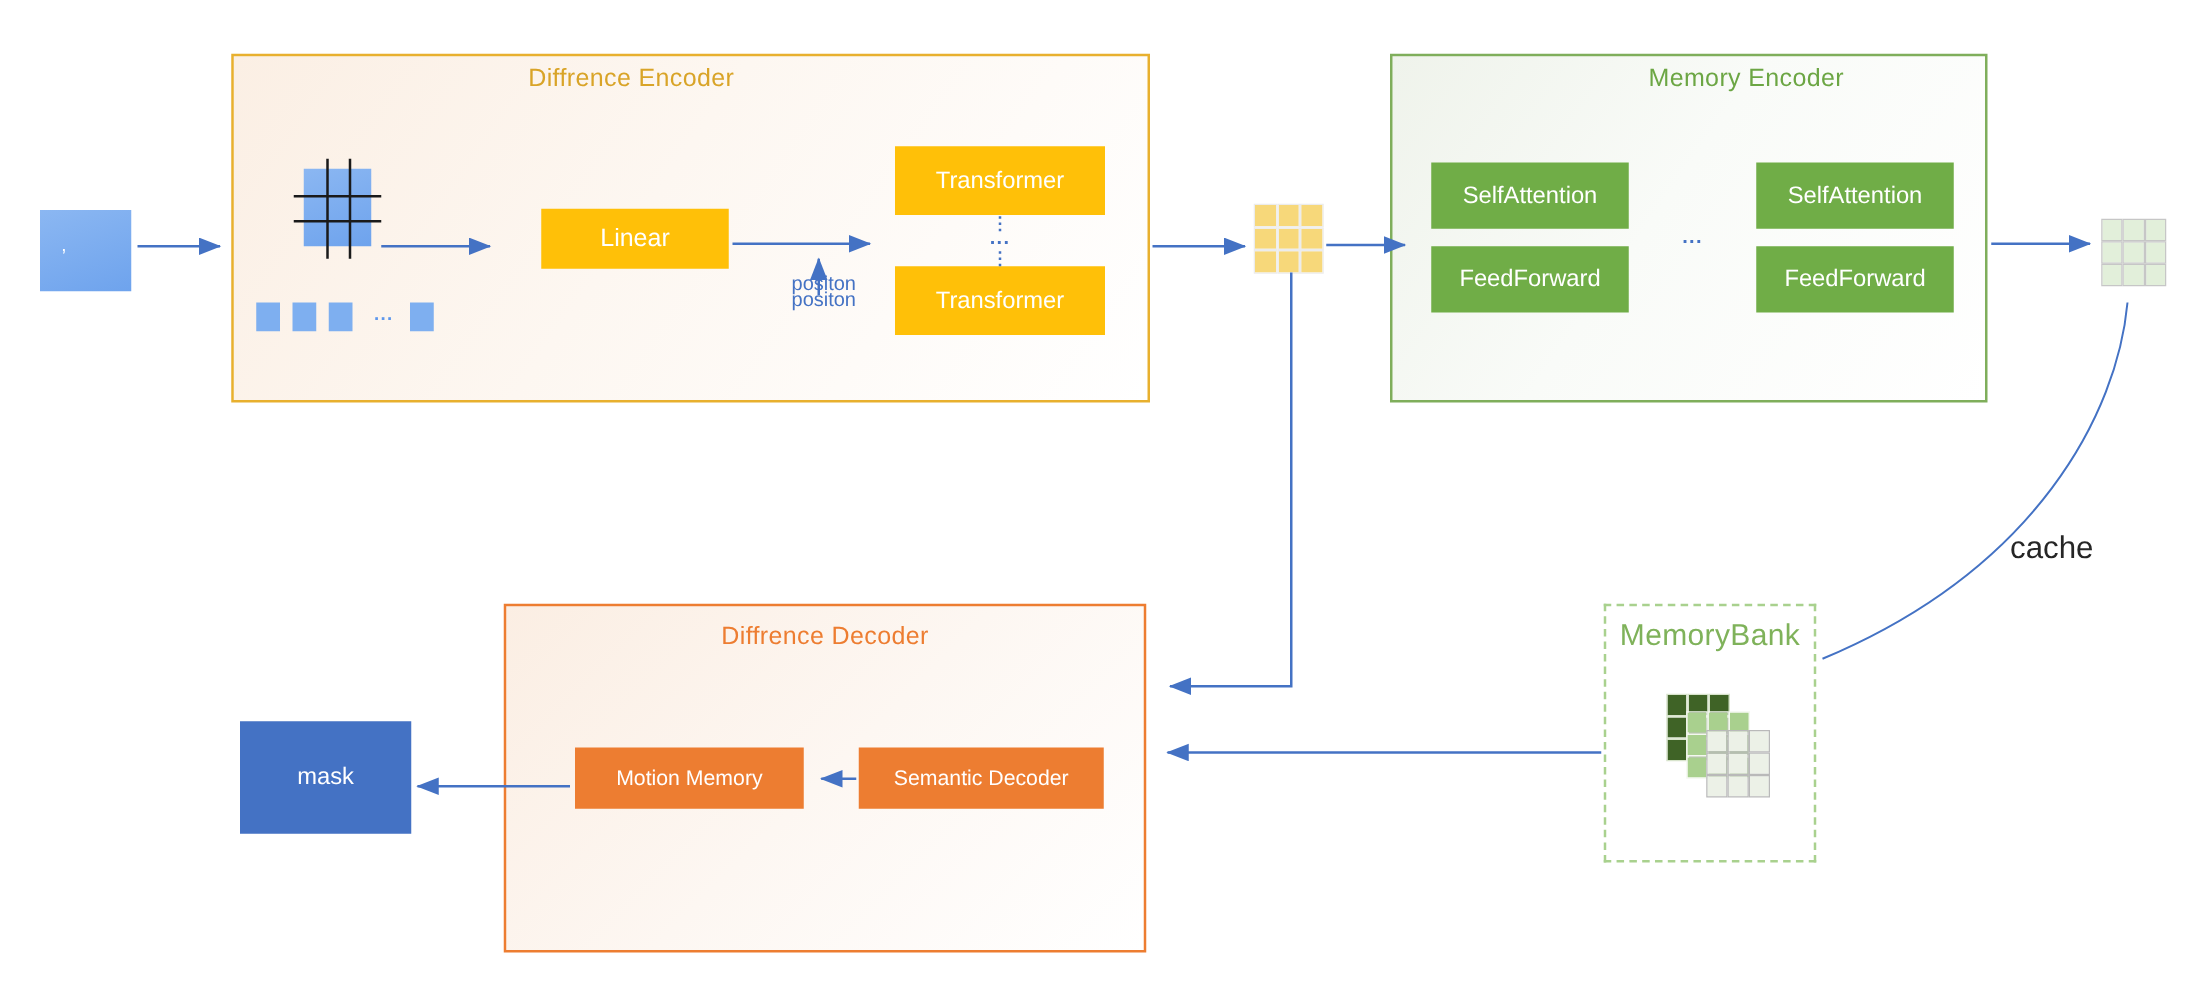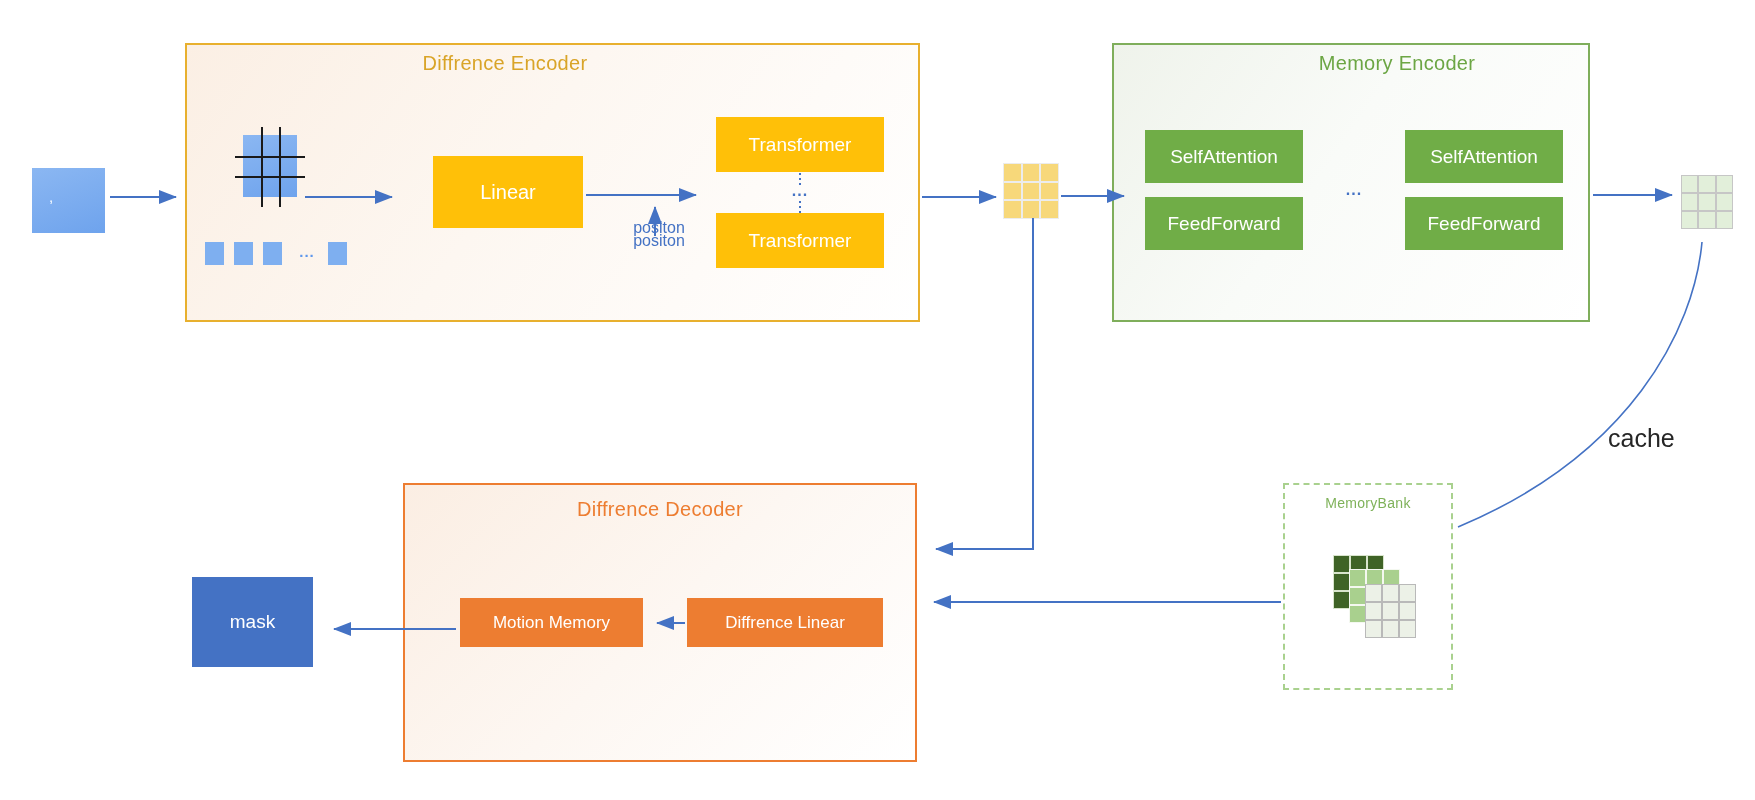--- a/index.html
+++ b/index.html
@@ -10,21 +10,21 @@
   
   .enc-box{border:2px solid #E8B02E;background:linear-gradient(125deg,#FBEFE4 0%,#FDF7F1 45%,#FFFFFF 100%);}
   .mem-box{border:2px solid #7FAE5B;background:linear-gradient(125deg,#EFF3EB 0%,#F9FBF8 45%,#FFFFFF 100%);}
   .sal-box{border:2px solid #ED7D31;background:linear-gradient(135deg,#FBEEE3 0%,#FDF7F2 50%,#FFFFFF 100%);}
   .bank-box{border:2px dashed #A9D18E;background:#fff;}
 
   .box-title{font-size:20px;letter-spacing:.3px;}
   .t-gold{color:#D9A428;}
   .t-green{color:#6CA644;}
   .t-orange{color:#ED7D31;}
-  .t-bankgreen{color:#7FB25A;font-size:14px;}
+  .t-bankgreen{color:#7FB25A;font-size:24px;}
 
   
   .blk{display:flex;align-items:center;justify-content:center;color:#fff;}
   .blk-amber{background:#FFC008;font-size:20px;}
   .blk-green{background:#70AD47;font-size:19px;}
   .blk-orange{background:#ED7D31;font-size:17px;}
   .blk-blue{background:#4472C4;font-size:19px;}
 
   
   .grid9{display:grid;grid-template-columns:repeat(3,1fr);grid-template-rows:repeat(3,1fr);gap:2px;}
@@ -67,21 +67,21 @@
     <div class="abs blackline" style="left:0;top:29px;width:70px;height:2px;"></div>
     <div class="abs blackline" style="left:0;top:49px;width:70px;height:2px;"></div>
   </div>
 
   <div class="abs patch" style="left:205px;top:242px;"></div>
   <div class="abs patch" style="left:234px;top:242px;"></div>
   <div class="abs patch" style="left:263px;top:242px;"></div>
   <div class="abs dots-blue" style="left:290px;top:243px;width:34px;text-align:center;">...</div>
   <div class="abs patch" style="left:328px;top:242px;"></div>
 
-  <div class="abs blk blk-amber" style="left:433px;top:156px;width:150px;height:72px;">
+  <div class="abs blk blk-amber" style="left:433px;top:167px;width:150px;height:48px;">
     <span>Linear</span>
   </div>
 
   <div class="abs posenc" style="left:616px;top:221px;width:86px;">
     <div>positon</div>
     <div>positon</div>
   </div>
 
   <div class="abs blk blk-amber" style="left:716px;top:117px;width:168px;height:55px;font-size:19px;">
     <span>Transformer</span>
@@ -170,24 +170,24 @@
       <div></div>
     </div>
 
   <div class="abs sal-box" style="left:403px;top:483px;width:514px;height:279px;"></div>
   <div class="abs box-title t-orange ctr" style="left:403px;top:498px;width:514px;">Diffrence Decoder</div>
 
   <div class="abs blk blk-orange" style="left:460px;top:598px;width:183px;height:49px;">
     <span>Motion Memory</span>
   </div>
   <div class="abs blk blk-orange" style="left:687px;top:598px;width:196px;height:49px;">
-    <span>Diffrence Linear</span>
-  </div>
-
-  <div class="abs blk blk-blue" style="left:192px;top:577px;width:121px;height:90px;">
+    <span>Semantic Decoder</span>
+  </div>
+
+  <div class="abs blk blk-blue" style="left:192px;top:577px;width:137px;height:90px;">
     <span>mask</span>
   </div>
 
   <svg class="overlay" width="1755" height="800" viewBox="0 0 1755 800">
     <defs>
       <marker id="ah" markerWidth="10" markerHeight="8" refX="8.5" refY="3.5" orient="auto">
         <polygon points="0,0 9,3.5 0,7" fill="#4472C4"></polygon>
       </marker>
     </defs>
     <g stroke="#4472C4" stroke-width="2" fill="none">

